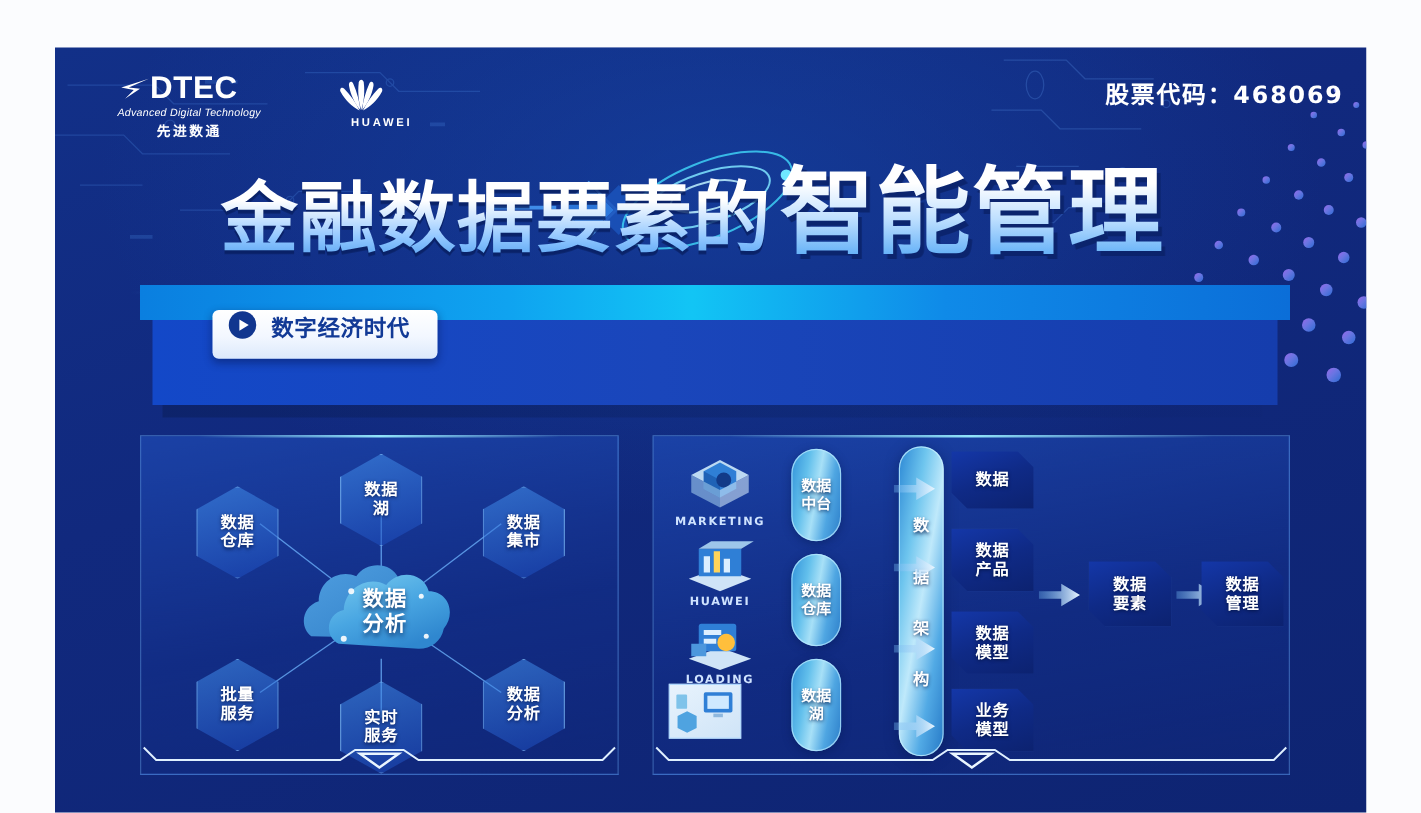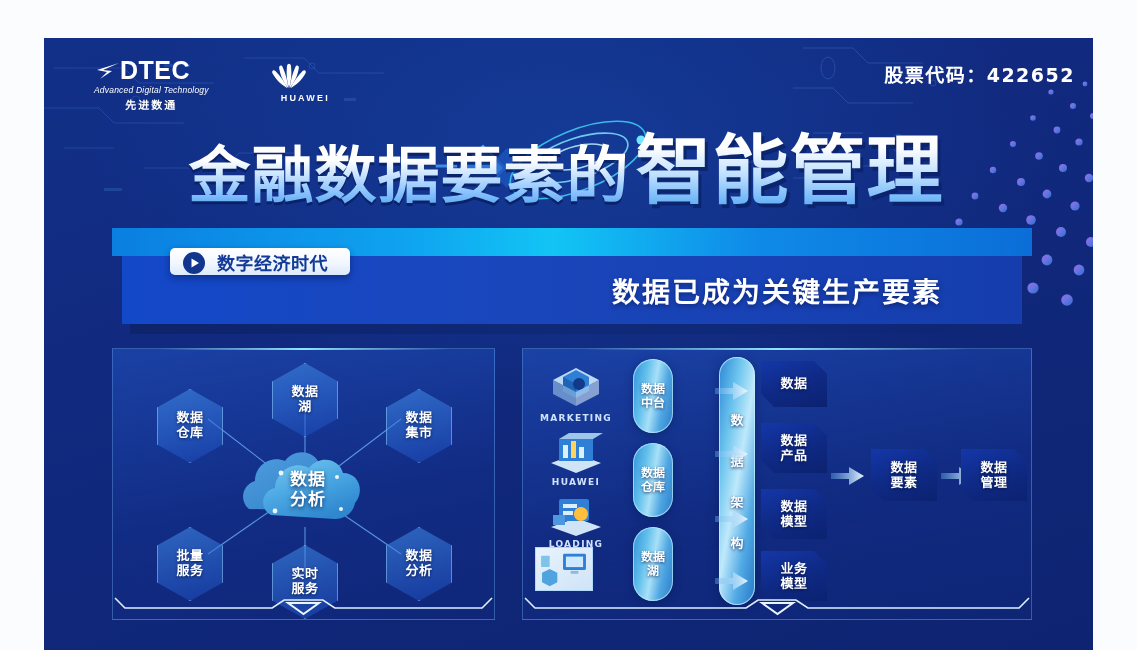--- a/index.html
+++ b/index.html
@@ -50,21 +50,21 @@
   .hw-word { font-size: 9px; font-weight: 700; letter-spacing: 2.2px; margin-top: 3px; padding-left: 32px; }
 
   .stock-code {
     position: absolute; right: 18px; top: 22px;
     color: #fff; font-size: 19px; font-weight: 700;
     letter-spacing: 1.5px; font-family: "DejaVu Sans", sans-serif;
     white-space: nowrap;
   }
 
   
-  .title-wrap { position: absolute; left: 12px; top: 70px; width: 1049px; height: 120px; }
+  .title-wrap { position: absolute; left: 0; top: 70px; width: 1049px; height: 120px; }
   .title-deco-diamond { position: absolute; left: 345px; top: 32px; }
   .title-deco-orbit { position: absolute; left: 430px; top: 2px; }
   .title-line { position: absolute; left: 60px; top: 125px; width: 480px; height: 2px;
      background: linear-gradient(90deg, rgba(40,150,255,0) 0%, rgba(70,180,255,.9) 60%, rgba(40,150,255,0) 100%); }
 
   .main-title {
     position: absolute; left: 0; top: 25px; width: 1020px;
     text-align: center;
     font-size: 62px; font-weight: 900; line-height: 1;
     letter-spacing: 1px;
@@ -94,22 +94,22 @@
   .banner-body {
     position: absolute; left: 10px; top: 28px; width: 900px; height: 68px;
     background: linear-gradient(90deg,#1348c8 0%, #1a46bb 45%, #153dad 100%);
   }
   .banner-shadow {
     position: absolute; left: 18px; top: 96px; width: 880px; height: 10px;
     background: linear-gradient(90deg, rgba(10,30,90,.55), rgba(10,30,90,.05));
   }
   .badge {
     position: absolute; left: 58px; top: 20px;
-    height: 27px; padding: 0 22px 0 12px;
-    display: flex; align-items: flex-end; gap: 11px;
+    height: 39px; padding: 0 22px 0 12px;
+    display: flex; align-items: flex-start; gap: 11px;
     background: linear-gradient(180deg,#ffffff 0%, #f2f7ff 55%, #dce9fb 100%);
     border-radius: 5px;
     box-shadow: 0 3px 7px rgba(4,18,70,.45);
   }
   .badge-play { width: 24px; height: 24px; display: block; }
   .badge-text { font-size: 18px; font-weight: 700; color: #123a96; letter-spacing: .5px; white-space: nowrap; }
   .banner-headline {
     position: absolute; left: 430px; top: 28px; width: 470px; height: 68px;
     display: flex; align-items: center; justify-content: center;
     color: #ffffff; font-size: 28px; font-weight: 700; letter-spacing: 2px;
@@ -300,21 +300,21 @@
           <path d="M21.3 28 C17 23 13.5 16 12.2 8.5 C11.7 5.5 14.4 4.3 15.6 7 C18.5 13.5 20.6 21 21.3 28 Z"></path>
           <path d="M22.7 28 C27 23 30.5 16 31.8 8.5 C32.3 5.5 29.6 4.3 28.4 7 C25.5 13.5 23.4 21 22.7 28 Z"></path>
           <path d="M20.6 28.3 C15 25.5 9 20 5.6 13.6 C4.2 11 6.4 8.9 8.4 11 C13 15.8 17.6 22 20.6 28.3 Z"></path>
           <path d="M23.4 28.3 C29 25.5 35 20 38.4 13.6 C39.8 11 37.6 8.9 35.6 11 C31 15.8 26.4 22 23.4 28.3 Z"></path>
         </g>
       </svg>
       <div class="hw-word">HUAWEI</div>
     </div>
   </div>
 
-  <div class="stock-code">股票代码：422652</div>
+  <div class="stock-code">股票代码：468069</div>
 
   <div class="title-wrap">
     <svg class="title-deco-diamond" width="150" height="56" viewBox="0 0 150 56">
       <g fill="none" stroke="#4f9df0" stroke-width="2">
         <path d="M60 28 L82 6 L104 28 L82 50 Z"></path>
       </g>
       <path d="M86 28 L106 8 L126 28 L106 48 Z" fill="#1b54bb" opacity=".85"></path>
       <path d="M62 28 L82 8 L102 28 L82 48 Z" fill="#2f7ce0" opacity=".9"></path>
       <path d="M0 26 H56" stroke="#3f8ce8" stroke-width="3"></path>
     </svg>
@@ -341,21 +341,20 @@
     <div class="banner-shadow"></div>
 
     <div class="badge">
       <svg class="badge-play" viewBox="0 0 24 24">
         <circle cx="12" cy="12" r="11" fill="#11368f"></circle>
         <path d="M9.5 7.5 L17 12 L9.5 16.5 Z" fill="#ffffff"></path>
       </svg>
       <span class="badge-text">数字经济时代</span>
     </div>
 
-    <div class="banner-headline">数据已成为关键生产要素</div>
   </div>
 
   <div class="panel left">
     <div class="panel-glow"></div>
 
     <svg class="spoke-svg" viewBox="0 0 383 272">
       <g stroke="#6fb6ff" stroke-width="1.1" opacity=".75" fill="none">
         <path d="M95 70 L160 120"></path>
         <path d="M192 52 L192 104"></path>
         <path d="M288 70 L222 120"></path>

